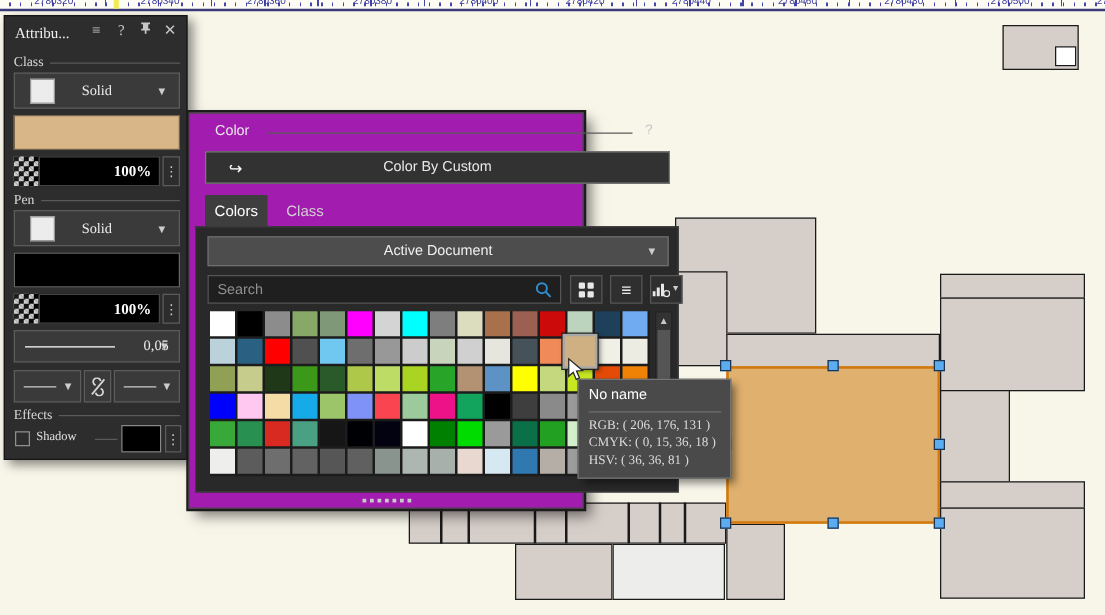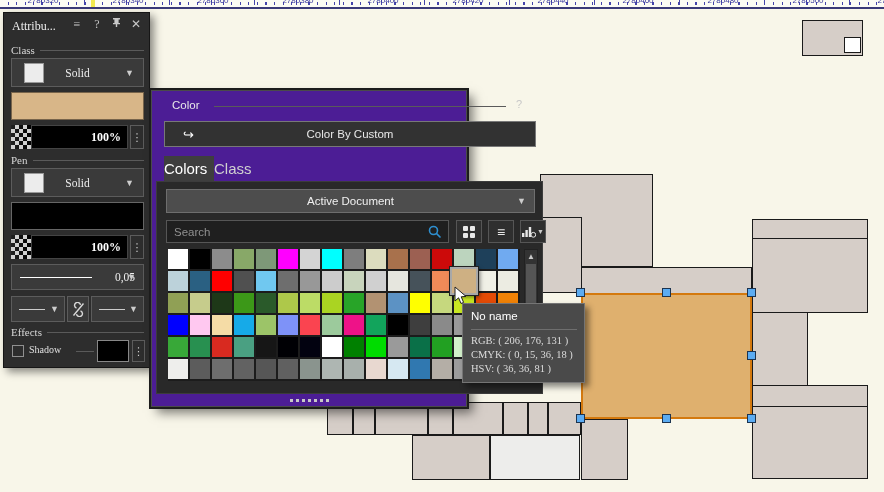--- a/index.html
+++ b/index.html
@@ -34,27 +34,27 @@
                      linear-gradient(90deg,rgba(0,0,0,0),rgba(0,0,0,.92) 85%);
     background-size:8px 8px,8px 8px,100% 100%; background-position:0 0,4px 4px,0 0; }
   .pct-field { background:#000; color:#FFF; font-weight:bold; font-size:12px; text-align:right; display:flex; align-items:center; justify-content:flex-end; padding-right:6px; border:1px solid #444; }
 
   
   #attr-panel { left:3px; top:12px; width:147px; height:356px;font-family:Liberation Serif, serif; }
   #attr-title { left:8px; top:6px; font-size:12px; color:#EEE; }
   .titlebar-ic { position:absolute; top:4px; color:#C8C8C8; font-size:12px; width:16px; text-align:center; cursor:default; }
 
   
-  #color-dialog { left:151px; top:90px; width:316px; height:317px; background:#4c1d95; border:1px solid #4A4A4A; outline:2px solid #1C1C1C; box-shadow:6px 6px 10px rgba(0,0,0,.5); }
+  #color-dialog { left:151px; top:90px; width:316px; height:317px; background:#a21caf; border:1px solid #4A4A4A; outline:2px solid #1C1C1C; box-shadow:6px 6px 10px rgba(0,0,0,.5); }
   #dlg-title { left:20px; top:8px; font-size:11.5px; color:#E8E8E8; }
   #dlg-title-line { left:62px; top:15px; width:292px; height:1px; background:#5A5A5A; }
   #dlg-help { left:364px; top:7px; font-size:11px; color:#C8C8C8; }
   #btn-cbc { left:12px; top:30px; width:372px; height:26px; background:#323232; border:1px solid #787878; color:#E8E8E8; font-size:11.5px; display:flex; align-items:center; justify-content:center; }
   #btn-cbc .ic { position:absolute; left:18px; font-size:13px; color:#FFF; }
-  .tab { position:absolute; top:65px; height:25px; font-size:15px; color:#D0D0D0; display:flex; align-items:center; justify-content:flex-start; }
+  .tab { position:absolute; top:65px; height:25px; font-size:12px; color:#D0D0D0; display:flex; align-items:center; justify-content:center; }
   .tab.active { background:#3E3E3E; color:#FFF; }
   #dlg-frame { left:4px; top:90px; width:387px; height:213px; background:#292929; border:1px solid #3C3C3C; }
   #lib-dd { left:14px; top:98px; width:369px; height:24px; background:#4D4D4D; border:1px solid #6E6E6E; color:#F0F0F0; font-size:11.5px; display:flex; align-items:center; justify-content:center; }
   #lib-dd .caret { position:absolute; right:8px; }
   #search-box { left:14px; top:129px; width:283px; height:23px; background:#1F1F1F; border:1px solid #565656; color:#909090; font-size:11.5px; display:flex; align-items:center; padding-left:7px; }
   .tool-btn { position:absolute; top:129px; width:26px; height:23px; background:#2F2F2F; border:1px solid #565656; display:flex; align-items:center; justify-content:center; gap:1px; }
   .gsq { width:5px; height:5px; background:#E8E8E8; border-radius:1px; }
   #grid-wrap { left:16px; top:158px; width:352px; height:132px; background:#1C1C1C; }
   #swatch-grid { display:grid; grid-template-columns:repeat(16,20px); grid-auto-rows:20px; gap:2px; }
   .sw { width:20px; height:20px; }

